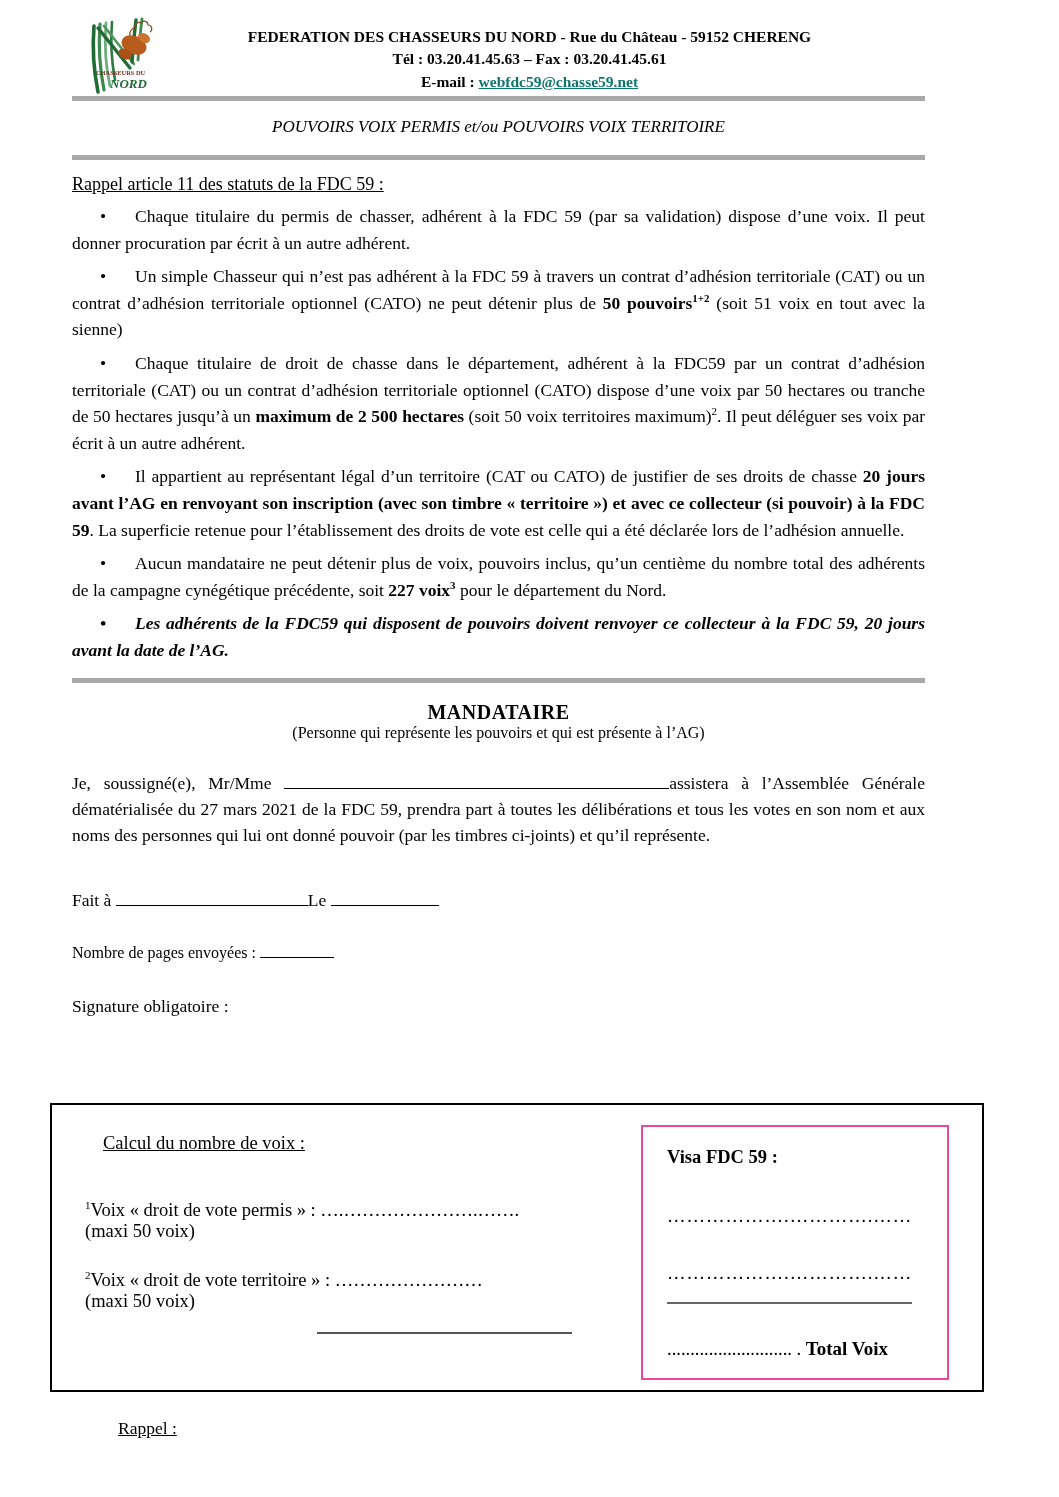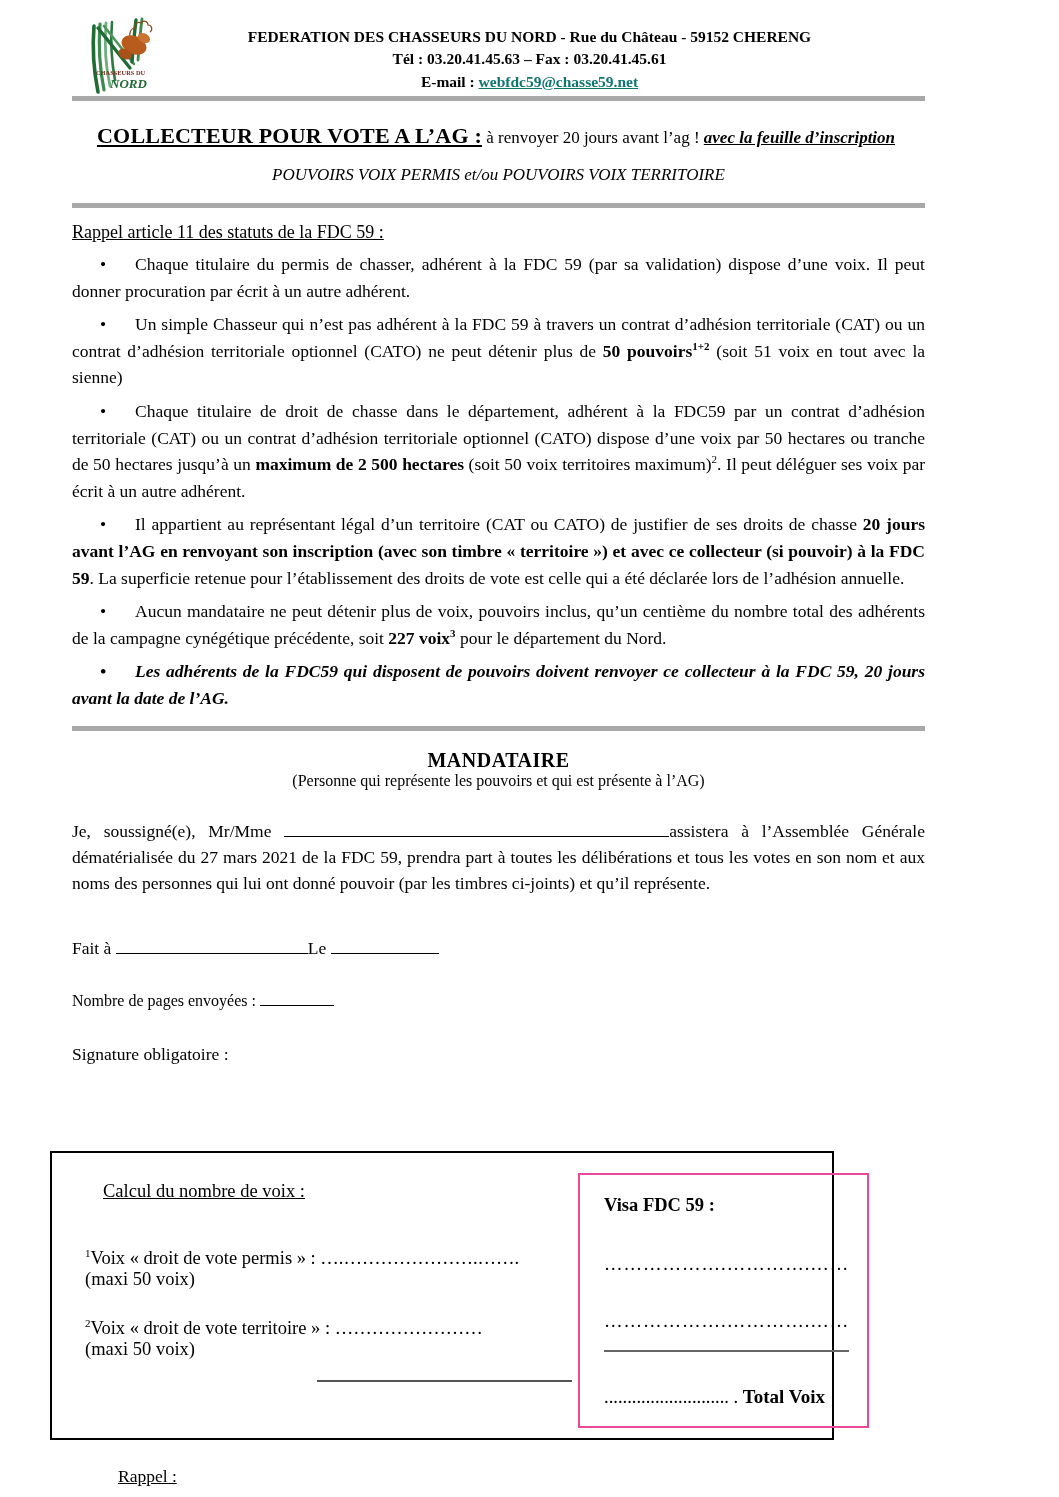--- a/index.html
+++ b/index.html
@@ -34,21 +34,21 @@
   
   .mand-h { text-align:center; font-weight:bold; font-size:20px; margin-top:18px; letter-spacing:.5px; }
   .mand-sub { text-align:center; font-size:16px; margin-top:0; }
   .mand-p { font-size:17.5px; line-height:1.5; text-align:justify; margin-top:28px; }
   .blank { display:inline-block; border-bottom:1.7px solid #000; height:15px; vertical-align:baseline; }
   .w385 { width:385px; } .w190 { width:192px; } .w108 { width:108px; } .w72 { width:74px; }
   .fait  { font-size:17.5px; margin-top:42px; }
   .pages { font-size:16px; margin-top:32px; }
   .sig   { font-size:17.5px; margin-top:34px; }
   
-  .calc-box { margin:86px 0 0 50px; width:784px; height:289px; border:2px solid #000; display:flex; }
+  .calc-box { margin:86px 0 0 50px; width:934px; height:289px; border:2px solid #000; display:flex; }
   .calc-left { flex:1; padding:28px 6px 0 33px; font-size:18.5px; }
   .calc-heading { display:inline-block; margin-left:18px; text-decoration:underline; }
   .calc-row { margin-top:46px; }
   .calc-row2 { margin-top:28px; }
   .calc-line { width:255px; border-bottom:2px solid #555; margin:20px 0 0 232px; }
   .calc-total { margin-top:20px; }
   .visa-box { width:308px; height:255px; border:2px solid #ec4899; margin:20px 33px 0 0; padding:20px 18px 0 24px; font-size:18.5px; }
   .visa-h { font-weight:bold; }
   .visa-dots1 { margin-top:38px; letter-spacing:1px; }
   .visa-dots2 { margin-top:36px; letter-spacing:1px; }
@@ -90,23 +90,20 @@
       <div>FEDERATION DES CHASSEURS DU NORD - Rue du Château - 59152 CHERENG</div>
       <div>Tél : 03.20.41.45.63 – Fax : 03.20.41.45.61</div>
       <div><span>E-mail : </span><a href="#">webfdc59@chasse59.net</a></div>
     </div>
   </div>
 
   <div class="divider"></div>
 
   <div class="content">
 
-    <div class="title-line">
-      <span class="title-main">COLLECTEUR POUR VOTE A L’AG :</span><span class="title-rest"> à renvoyer 20 jours avant l’ag ! </span><span class="title-emph">avec la feuille d’inscription</span>
-    </div>
     <div class="subtitle">POUVOIRS VOIX PERMIS et/ou POUVOIRS VOIX TERRITOIRE</div>
 
     <div class="divider" style="margin-left:0;margin-right:0;"></div>
 
     <div class="art-heading"><span>Rappel article 11 des statuts de la FDC 59 :</span></div>
 
     <p class="bullet"><span class="bdot">•</span><span>Chaque titulaire du permis de chasser, adhérent à la FDC 59 (par sa validation) dispose d’une voix. Il peut donner procuration par écrit à un autre adhérent.</span></p>
 
     <p class="bullet"><span class="bdot">•</span><span>Un simple Chasseur qui n’est pas adhérent à la FDC 59 à travers un contrat d’adhésion territoriale (CAT) ou un contrat d’adhésion territoriale optionnel (CATO) ne peut détenir plus de </span><b>50 pouvoirs</b><sup><b>1+2</b></sup><span> (soit 51 voix en tout avec la sienne)</span></p>
 

